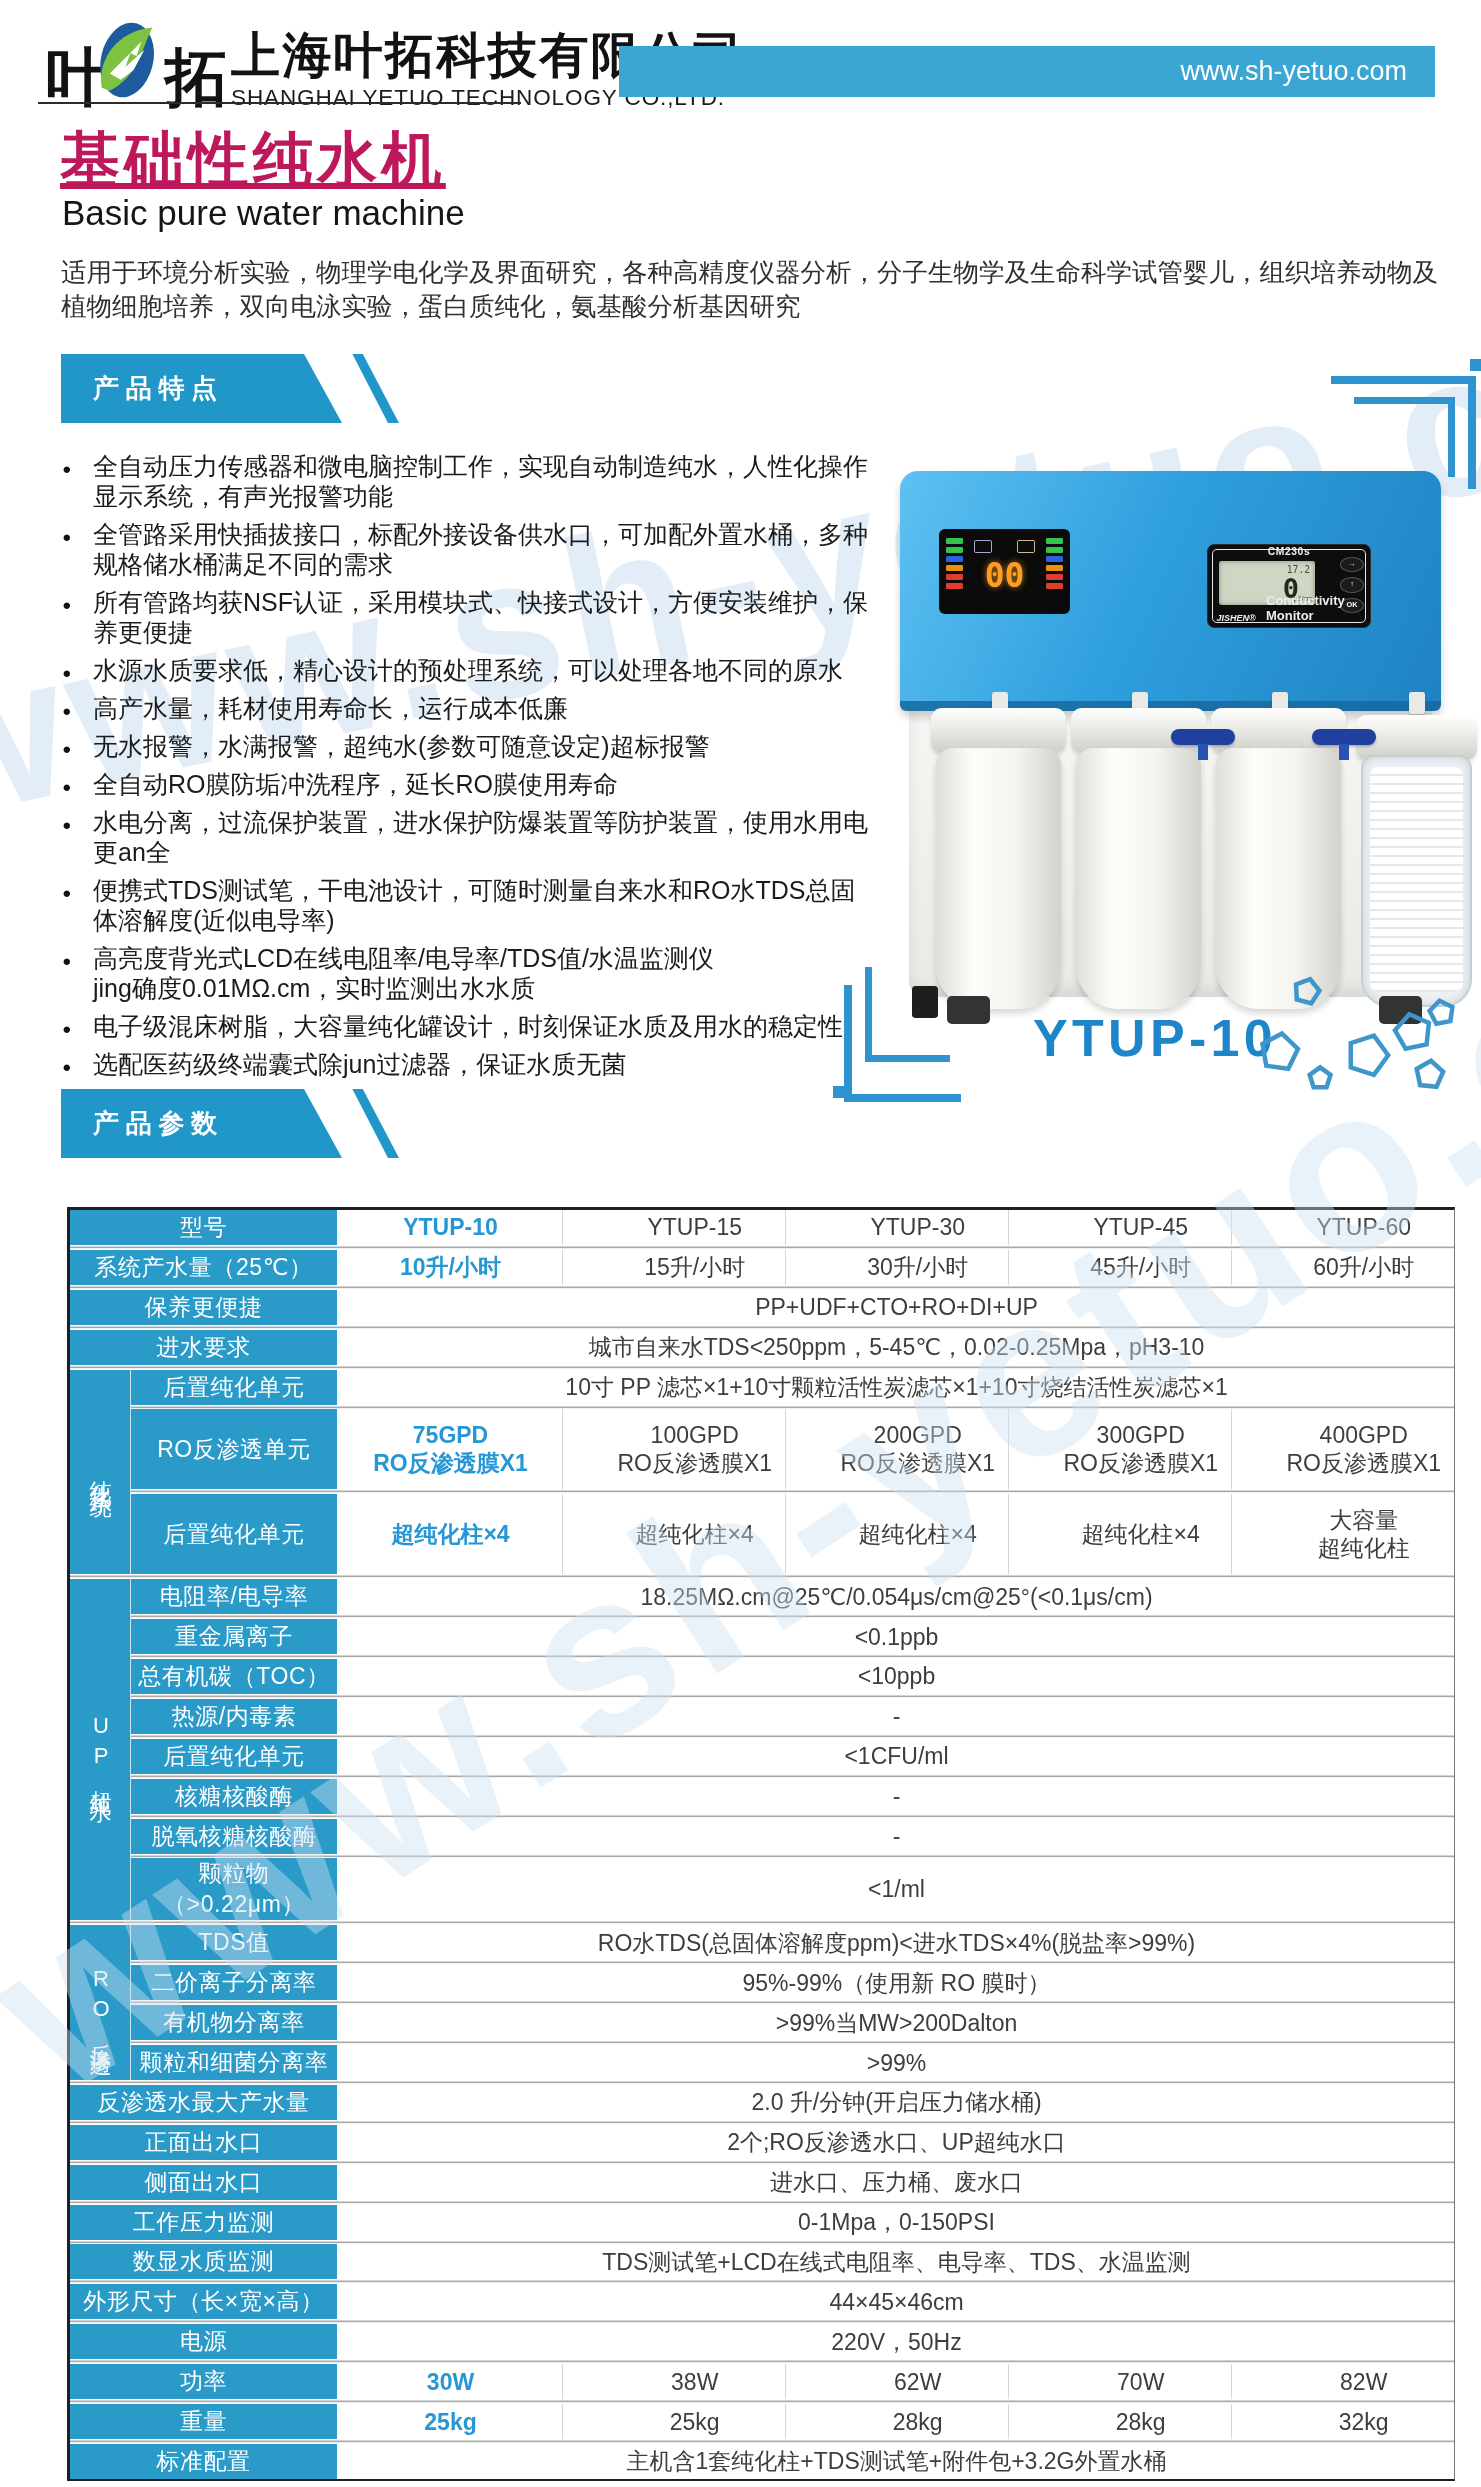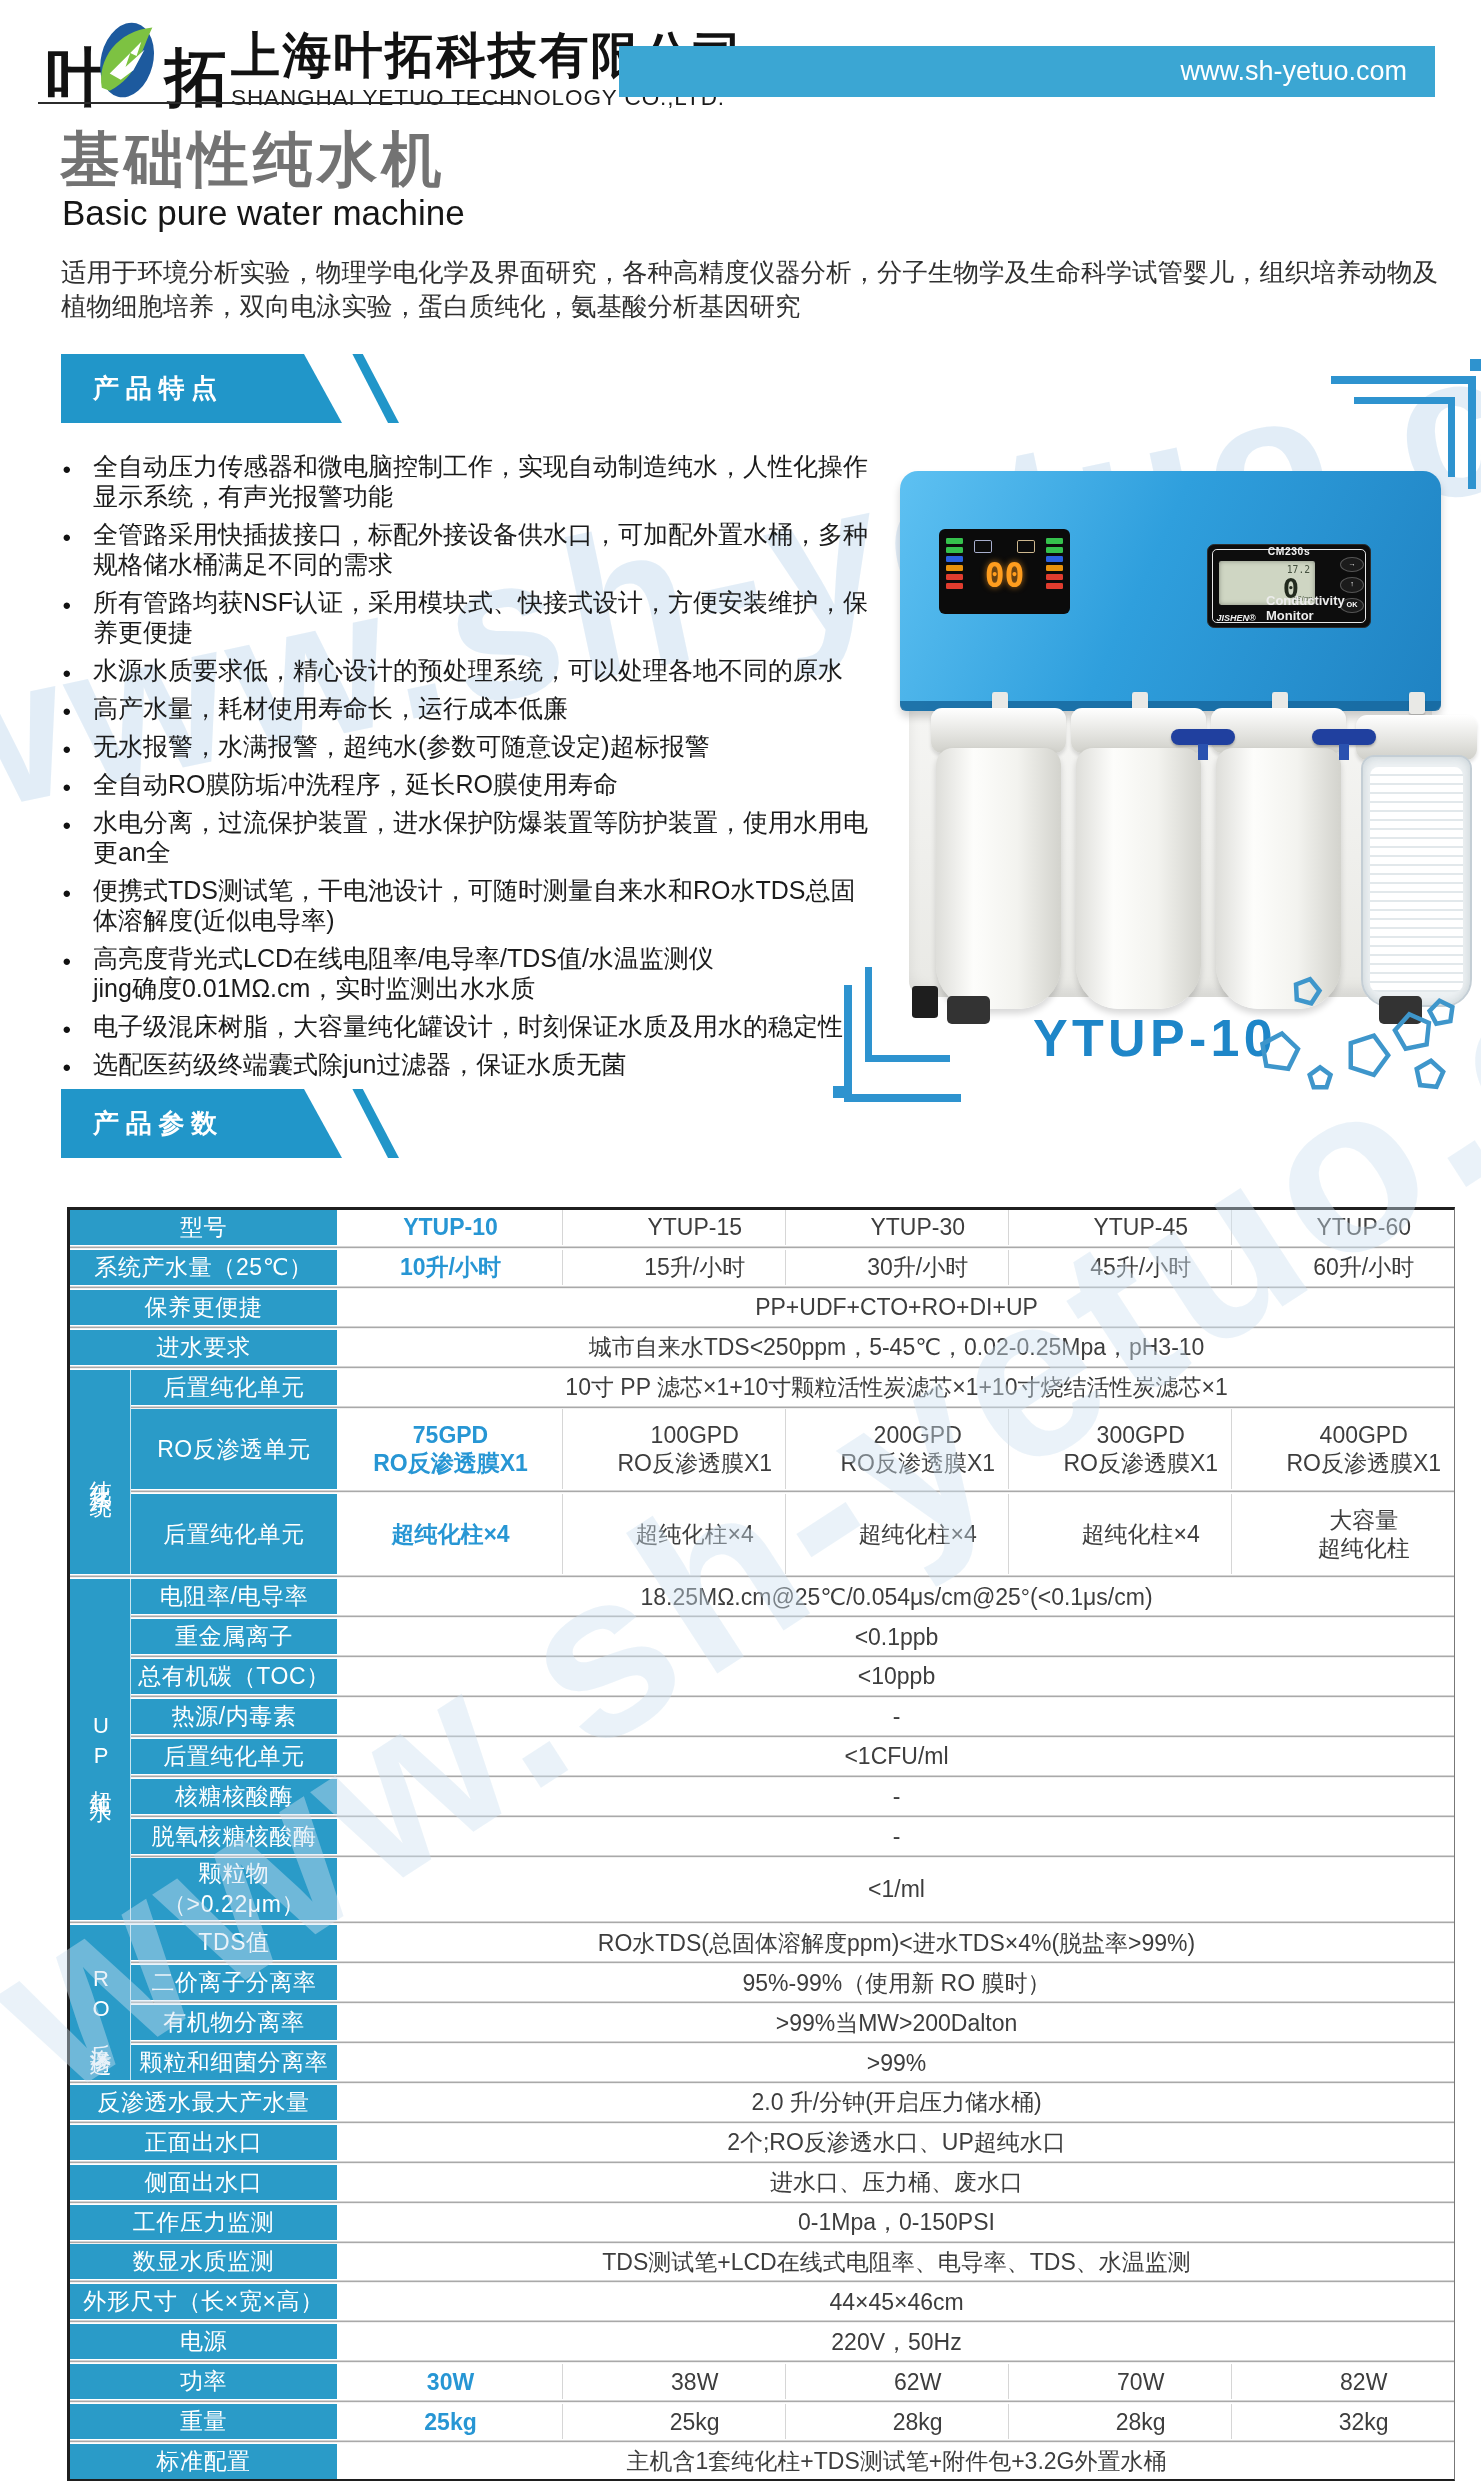--- a/index.html
+++ b/index.html
@@ -13,21 +13,21 @@
   .logo-tuo{left:165px;}
   .logo-emblem{position:absolute;left:86px;top:18px;width:79px;height:84px;}
   .company{position:absolute;left:231px;top:29px;}
   .company-cn{font-size:49px;font-weight:bold;color:#121212;letter-spacing:2.4px;line-height:52px;}
   .company-en{font-size:22.5px;color:#1c1c1c;letter-spacing:0.9px;margin-top:3.6px;font-weight:500;}
   .header-rule{position:absolute;left:38px;top:102px;width:483px;height:1.8px;background:#2b2b2b;}
   .site-bar{position:absolute;left:619px;top:46px;width:816px;height:51px;background:#3ba6d3;
             color:#fff;font-size:27px;line-height:51px;text-align:right;padding-right:28px;box-sizing:border-box;}
 
   
-  .title-cn{position:absolute;left:60px;top:120px;font-size:60px;font-weight:900;color:#737373;letter-spacing:4.3px;}
+  .title-cn{position:absolute;left:60px;top:120px;font-size:60px;font-weight:900;color:#be185d;letter-spacing:4.3px;text-decoration:underline;}
   .title-en{position:absolute;left:62px;top:193px;font-size:35px;color:#161616;}
   .desc{position:absolute;left:61px;top:255px;width:1392px;font-size:25.5px;line-height:34px;color:#303030;}
 
   
   .banner{position:absolute;left:61px;height:69px;z-index:2;}
   .banner-main{position:absolute;left:0;top:0;width:281px;height:69px;background:#2196c9;
                clip-path:polygon(0 0,243px 0,281px 69px,0 69px);
                color:#fff;font-size:26px;font-weight:bold;letter-spacing:6.7px;line-height:69px;padding-left:32px;box-sizing:border-box;}
   .banner-stripe{position:absolute;left:289px;top:0;width:49px;height:69px;background:#2196c9;
                clip-path:polygon(2.4px 0,12.8px 0,49px 69px,38px 69px);}

